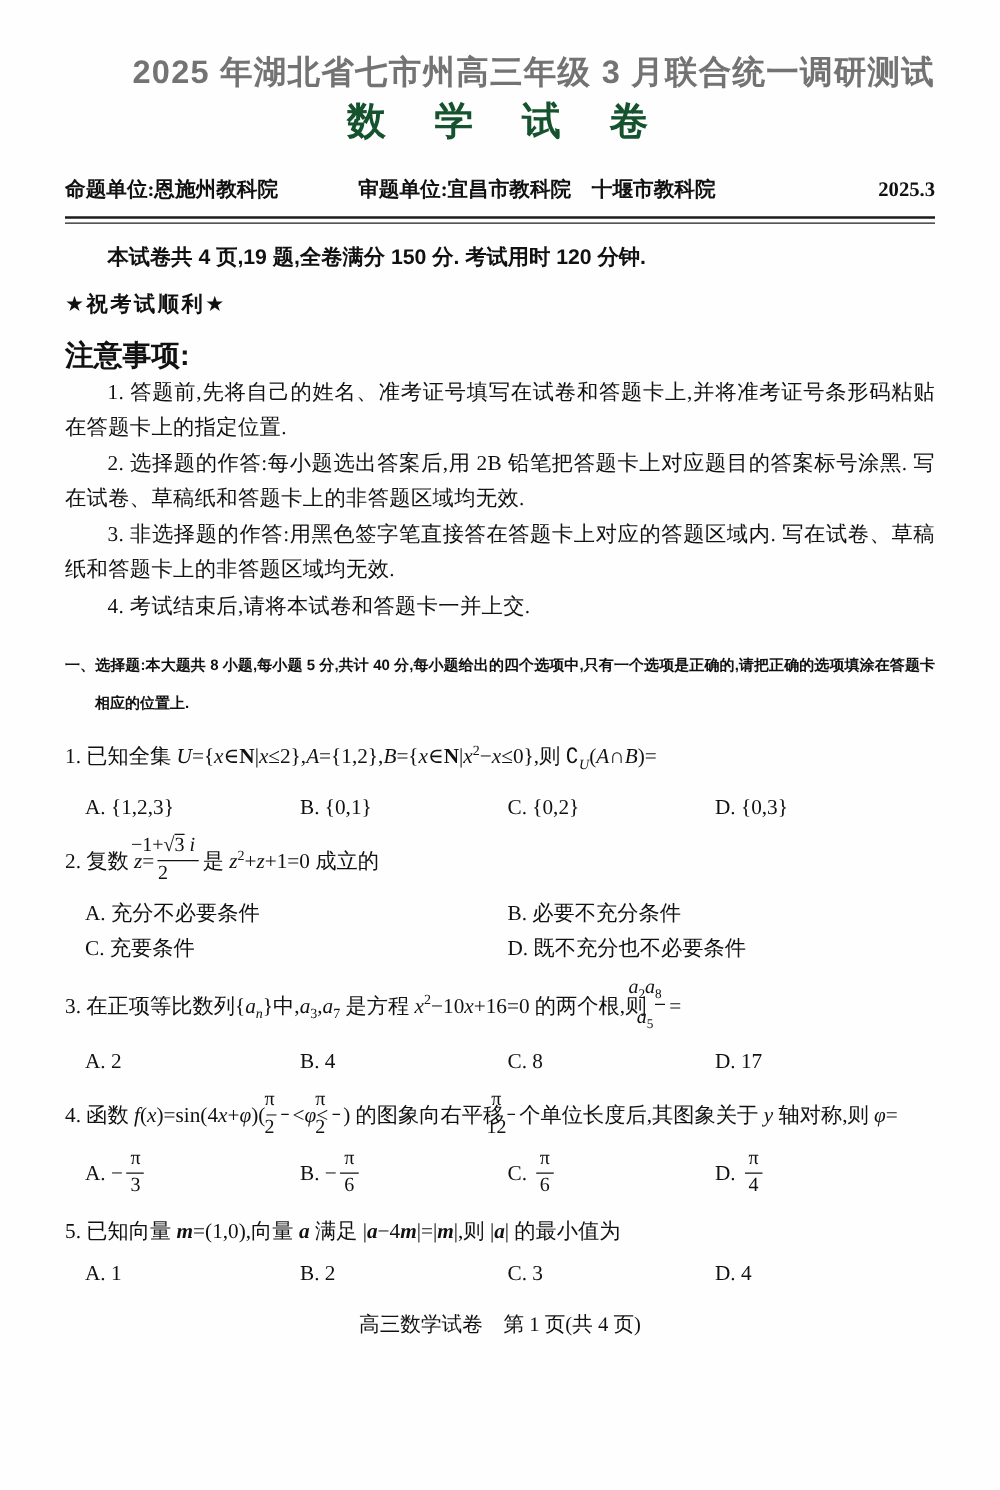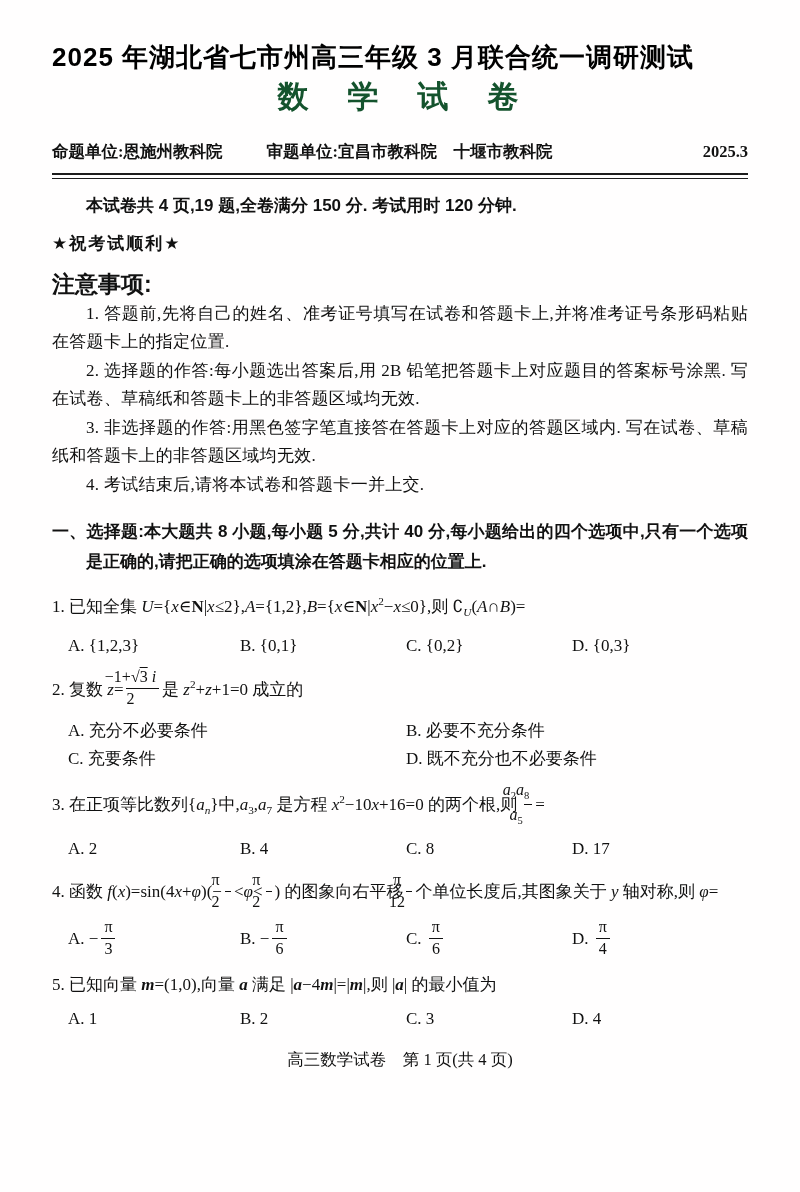--- a/index.html
+++ b/index.html
@@ -9,45 +9,46 @@
     width: 800px;
     height: 1192px;
     margin: 0 auto;
     background: #fffefe;
     color: #111;
     padding: 40px 52px 0 52px;
     font-family: "Liberation Serif", "DejaVu Serif", serif;
     overflow: hidden;
   }
   .title {
-    text-align: left;
+    text-align: right;
     font-family: "Liberation Sans", "DejaVu Sans", sans-serif;
     font-weight: bold;
     font-size: 26px;
     line-height: 34px;
     letter-spacing: 1px;
-    color: #000000;
+    color: #737373;
   }
   .subtitle {
     text-align: center;
     margin-top: 3px;
     font-family: "Liberation Sans", "DejaVu Sans", sans-serif;
     font-weight: bold;
     font-size: 31px;
     line-height: 40px;
     letter-spacing: 4px;
     color: #14532d;
   }
   .info-row {
     margin-top: 22px;
     display: flex;
     align-items: baseline;
     font-weight: bold;
     font-size: 16.5px;
     line-height: 26px;
+    gap: 20px;
   }
   .info-row .mid { margin-left: 44px; }
   .info-row .date { margin-left: auto; font-family: "Liberation Serif", serif; }
   .double-rule {
     margin-top: 8px;
     height: 6px;
     border-top: 2.5px solid #1c1c1c;
     border-bottom: 1.2px solid #1c1c1c;
   }
   .exam-summary {
@@ -79,21 +80,21 @@
     line-height: 28px;
     text-indent: 2em;
     margin-top: 1px;
     letter-spacing: 0.3px;
     text-align: justify;
   }
   .sec-head {
     margin-top: 18px;
     font-family: "Liberation Sans", "DejaVu Sans", sans-serif;
     font-weight: bold;
-    font-size: 17px;
+    font-size: 12px;
     line-height: 30px;
     padding-left: 2em;
     text-indent: -2em;
     text-align: justify;
   }
   .question { margin-top: 10px; }
   .stem {
     font-size: 17px;
     line-height: 28px;
     padding-left: 1.45em;

